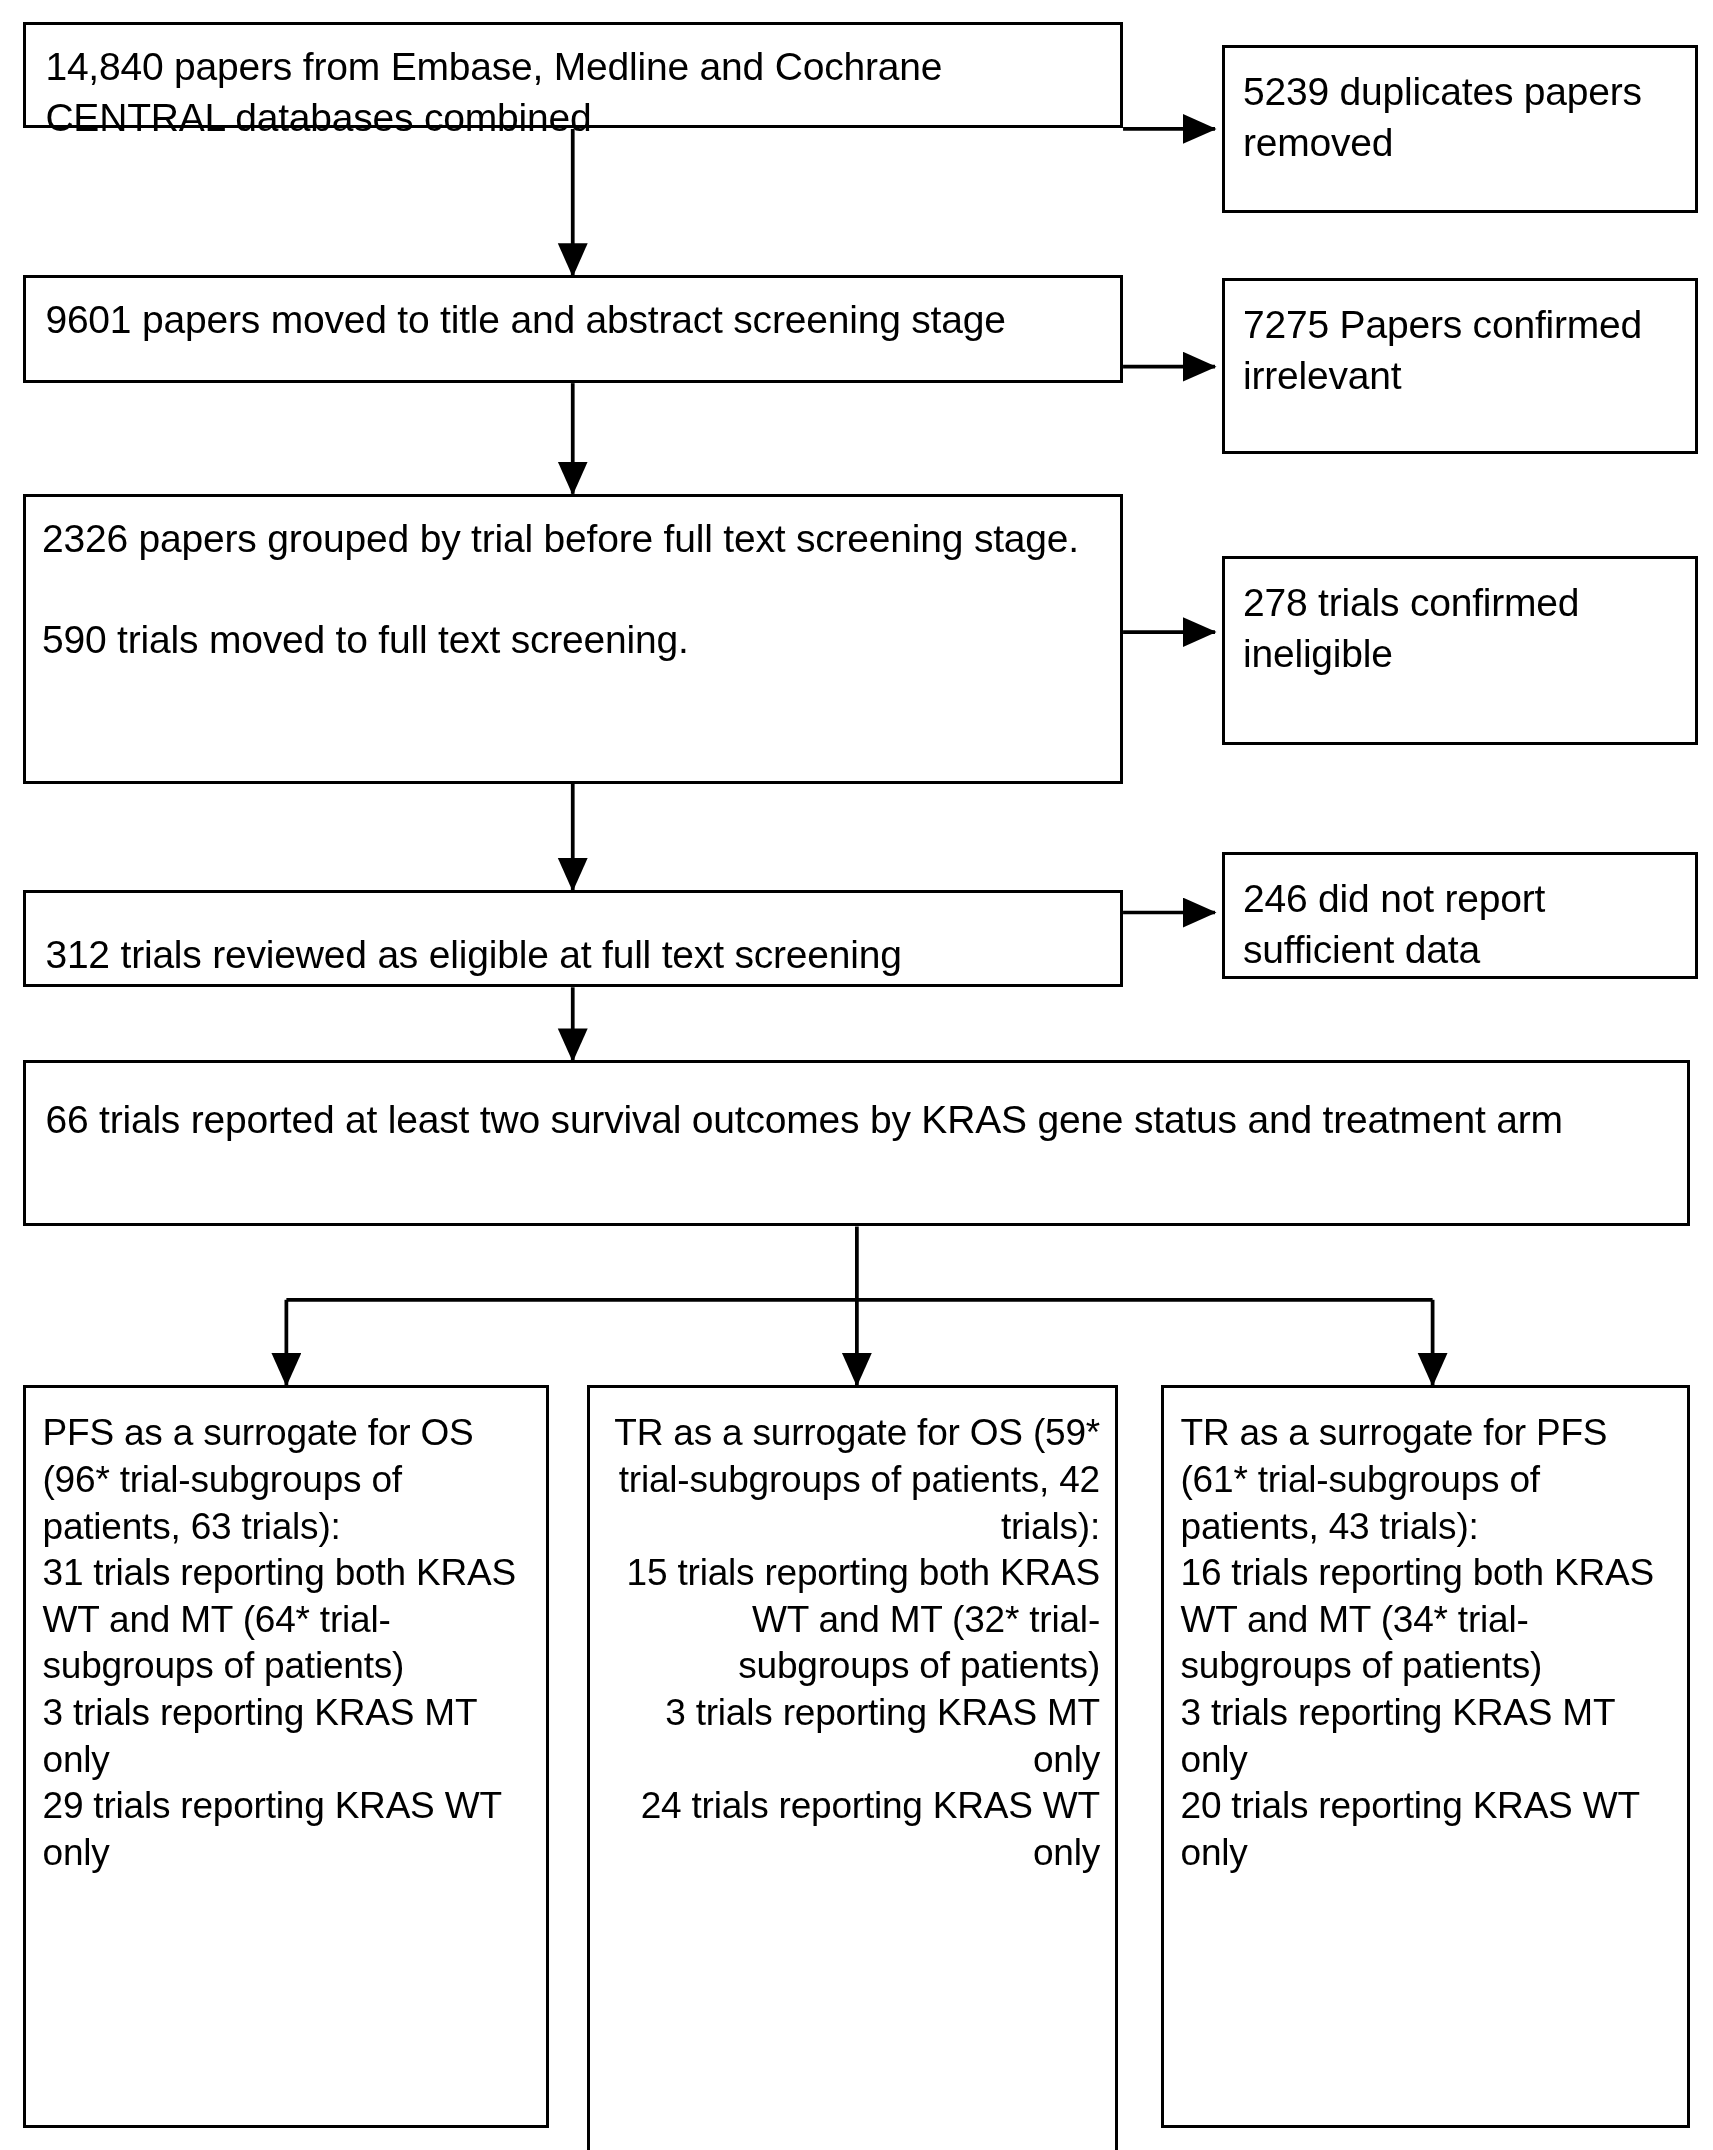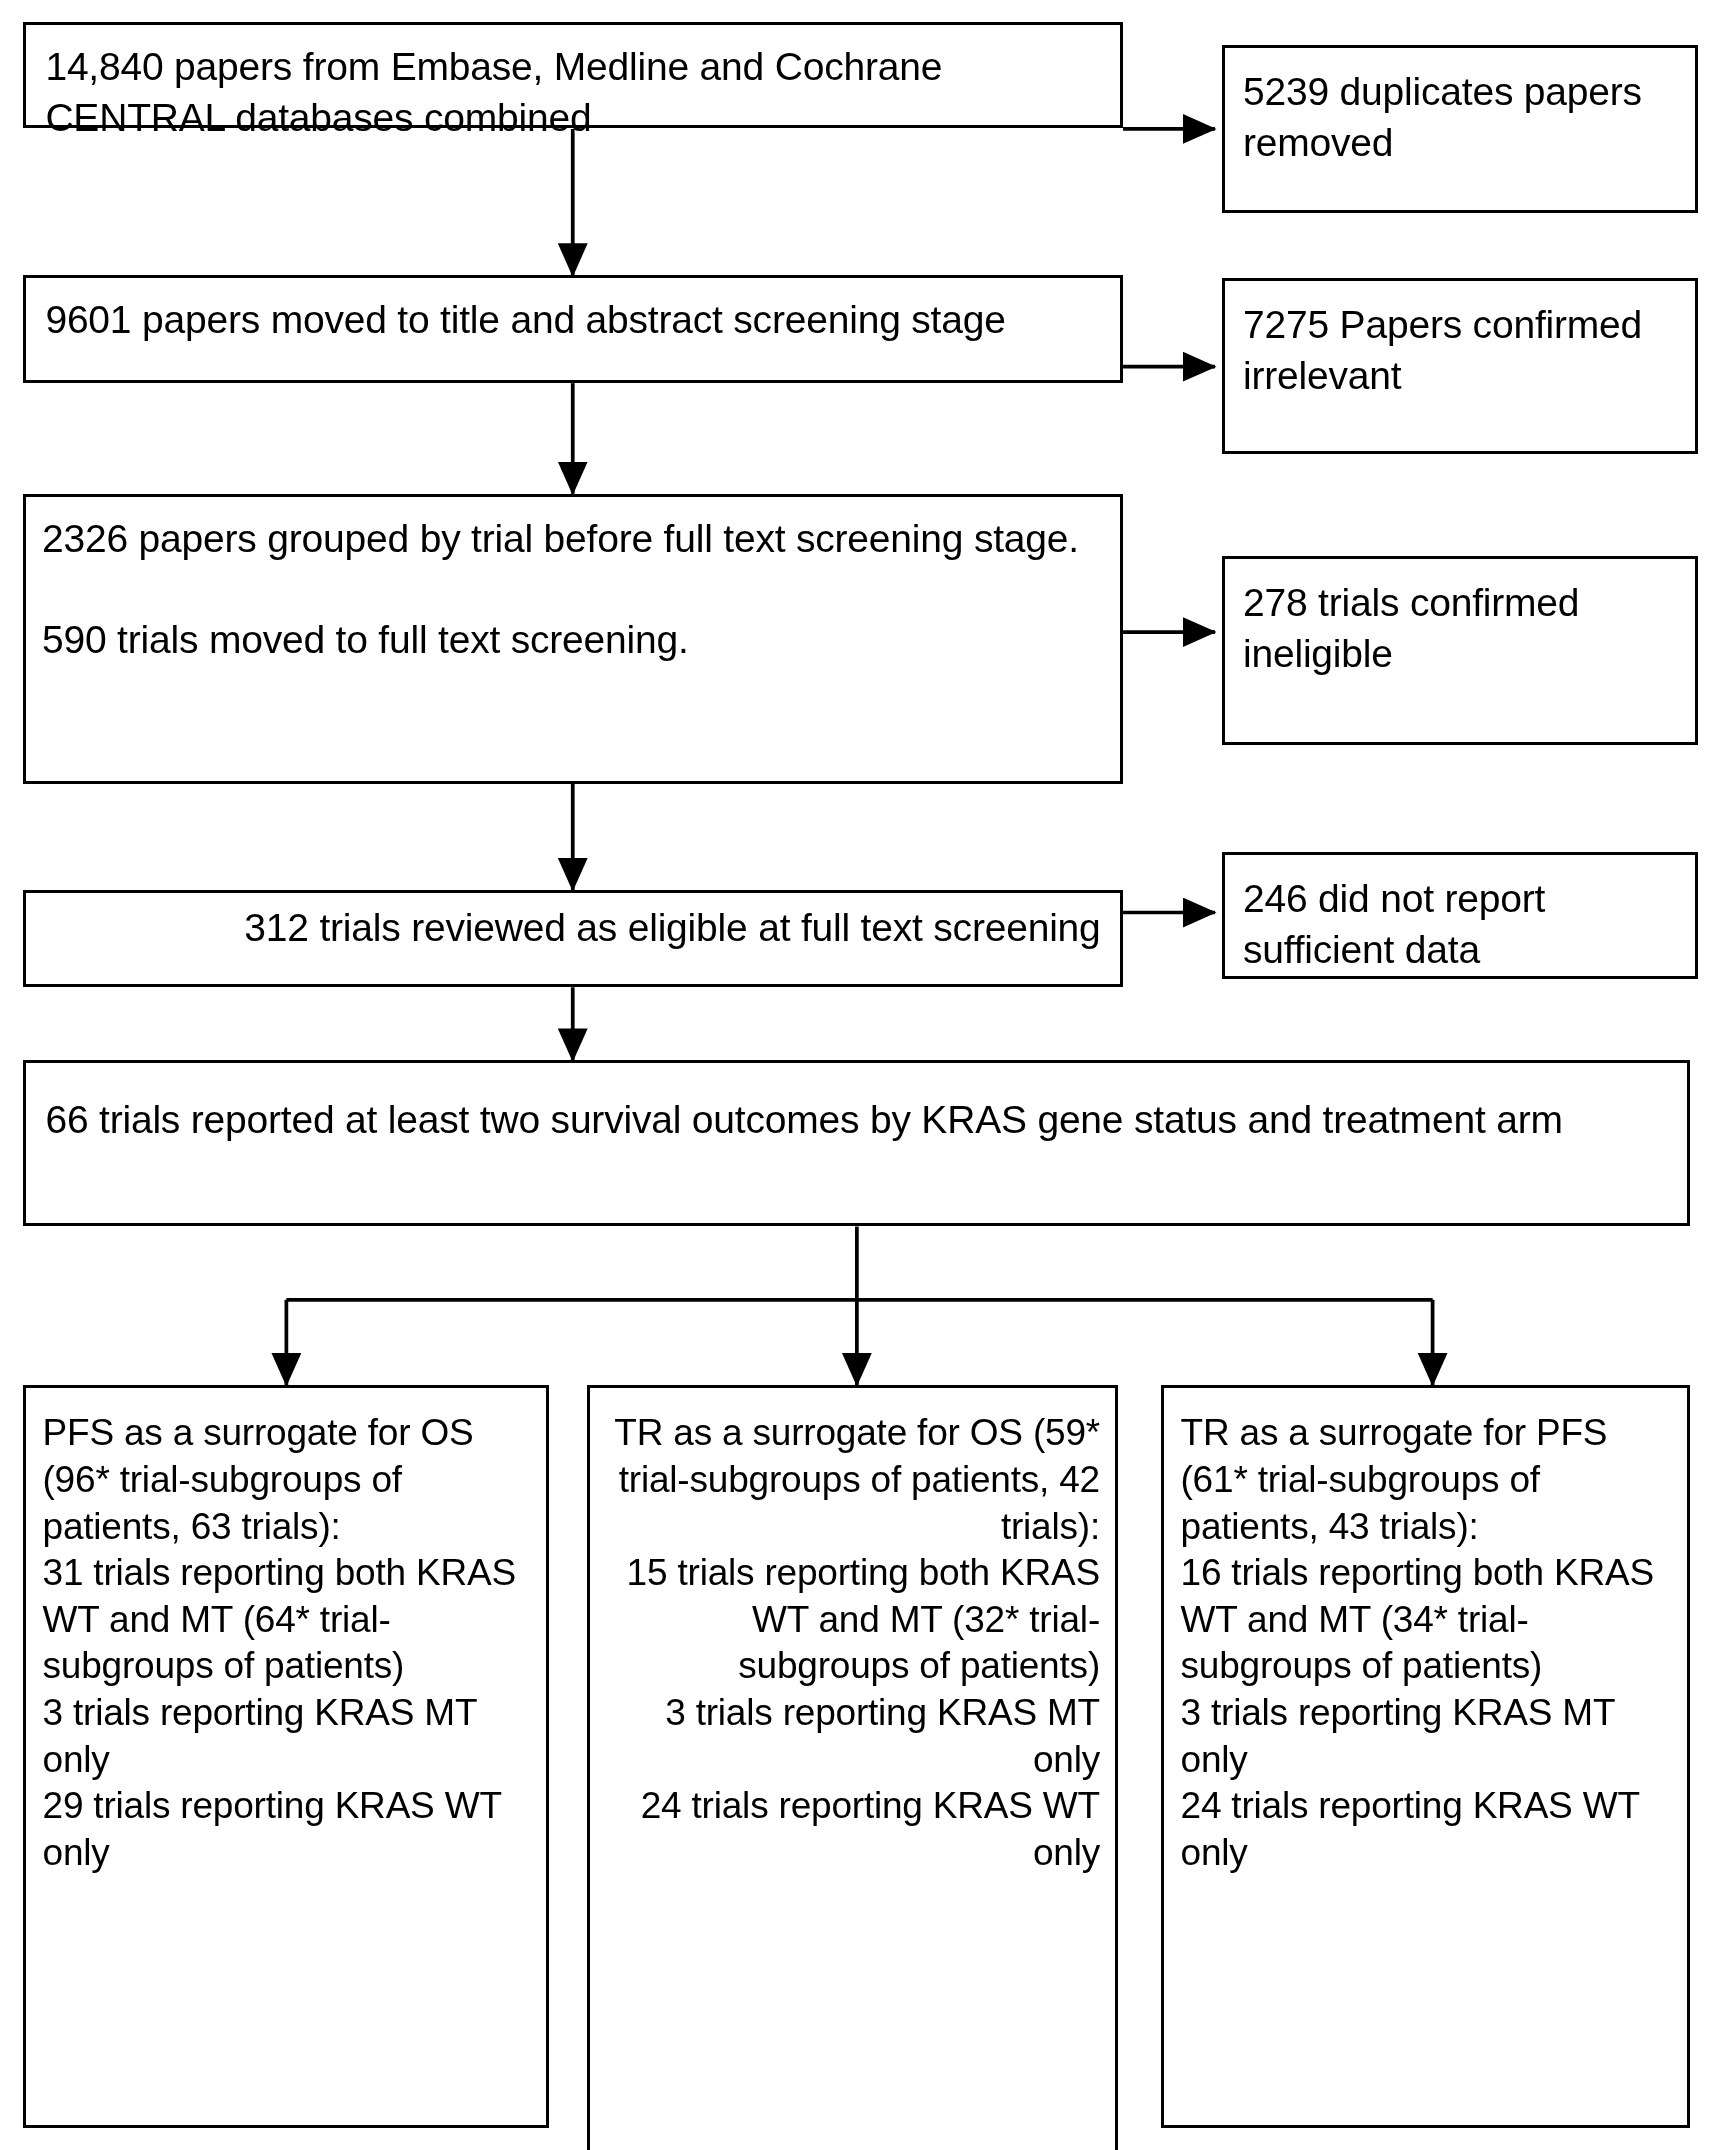--- a/index.html
+++ b/index.html
@@ -68,21 +68,21 @@
   </svg>
 
   <div class="box" style="left:23px; top:22.4px; width:1100px; height:106px;">14,840 papers from Embase, Medline and Cochrane CENTRAL databases combined</div>
 
   <div class="box" style="left:23px; top:275px; width:1100px; height:108px;">9601 papers moved to title and abstract screening stage</div>
 
   <div class="box" style="left:23px; top:494px; width:1100px; height:290px;padding-left:16px;">2326 papers grouped by trial before full text screening stage.
 
 590 trials moved to full text screening.</div>
 
-  <div class="box" style="left:23px; top:890px; width:1100px; height:97px; padding-top:10px;text-align:right;">312 trials reviewed as eligible at full text screening</div>
+  <div class="box" style="left:23px; top:890px; width:1100px; height:97px; padding-top:37px;">312 trials reviewed as eligible at full text screening</div>
 
   <div class="box" style="left:23px; top:1060px; width:1667px; height:166px; padding-top:32px;">66 trials reported at least two survival outcomes by KRAS gene status and treatment arm</div>
 
   <div class="box side" style="left:1222px; top:45px; width:476px; height:168px;">5239 duplicates papers removed</div>
 
   <div class="box side" style="left:1222px; top:278px; width:476px; height:176px;">7275 Papers confirmed irrelevant</div>
 
   <div class="box side" style="left:1222px; top:556px; width:476px; height:189px;">278 trials confirmed ineligible</div>
 
   <div class="box side" style="left:1222px; top:852px; width:476px; height:127px;">246 did not report sufficient data</div>
@@ -93,16 +93,16 @@
 29 trials reporting KRAS WT only</div>
 
   <div class="box leaf" style="left:587px; top:1385px; width:531px; height:955px;text-align:right;">TR as a surrogate for OS (59* trial-subgroups of patients, 42 trials):
 15 trials reporting both KRAS WT and MT (32* trial-subgroups of patients)
 3 trials reporting KRAS MT only
 24 trials reporting KRAS WT only</div>
 
   <div class="box leaf" style="left:1161px; top:1385px; width:529px; height:743px;">TR as a surrogate for PFS (61* trial-subgroups of patients, 43 trials):
 16 trials reporting both KRAS WT and MT (34* trial-subgroups of patients)
 3 trials reporting KRAS MT only
-24 trials reporting KRAS WT only</div>
+20 trials reporting KRAS WT only</div>
 
 </div>
 
 
 </body></html>

